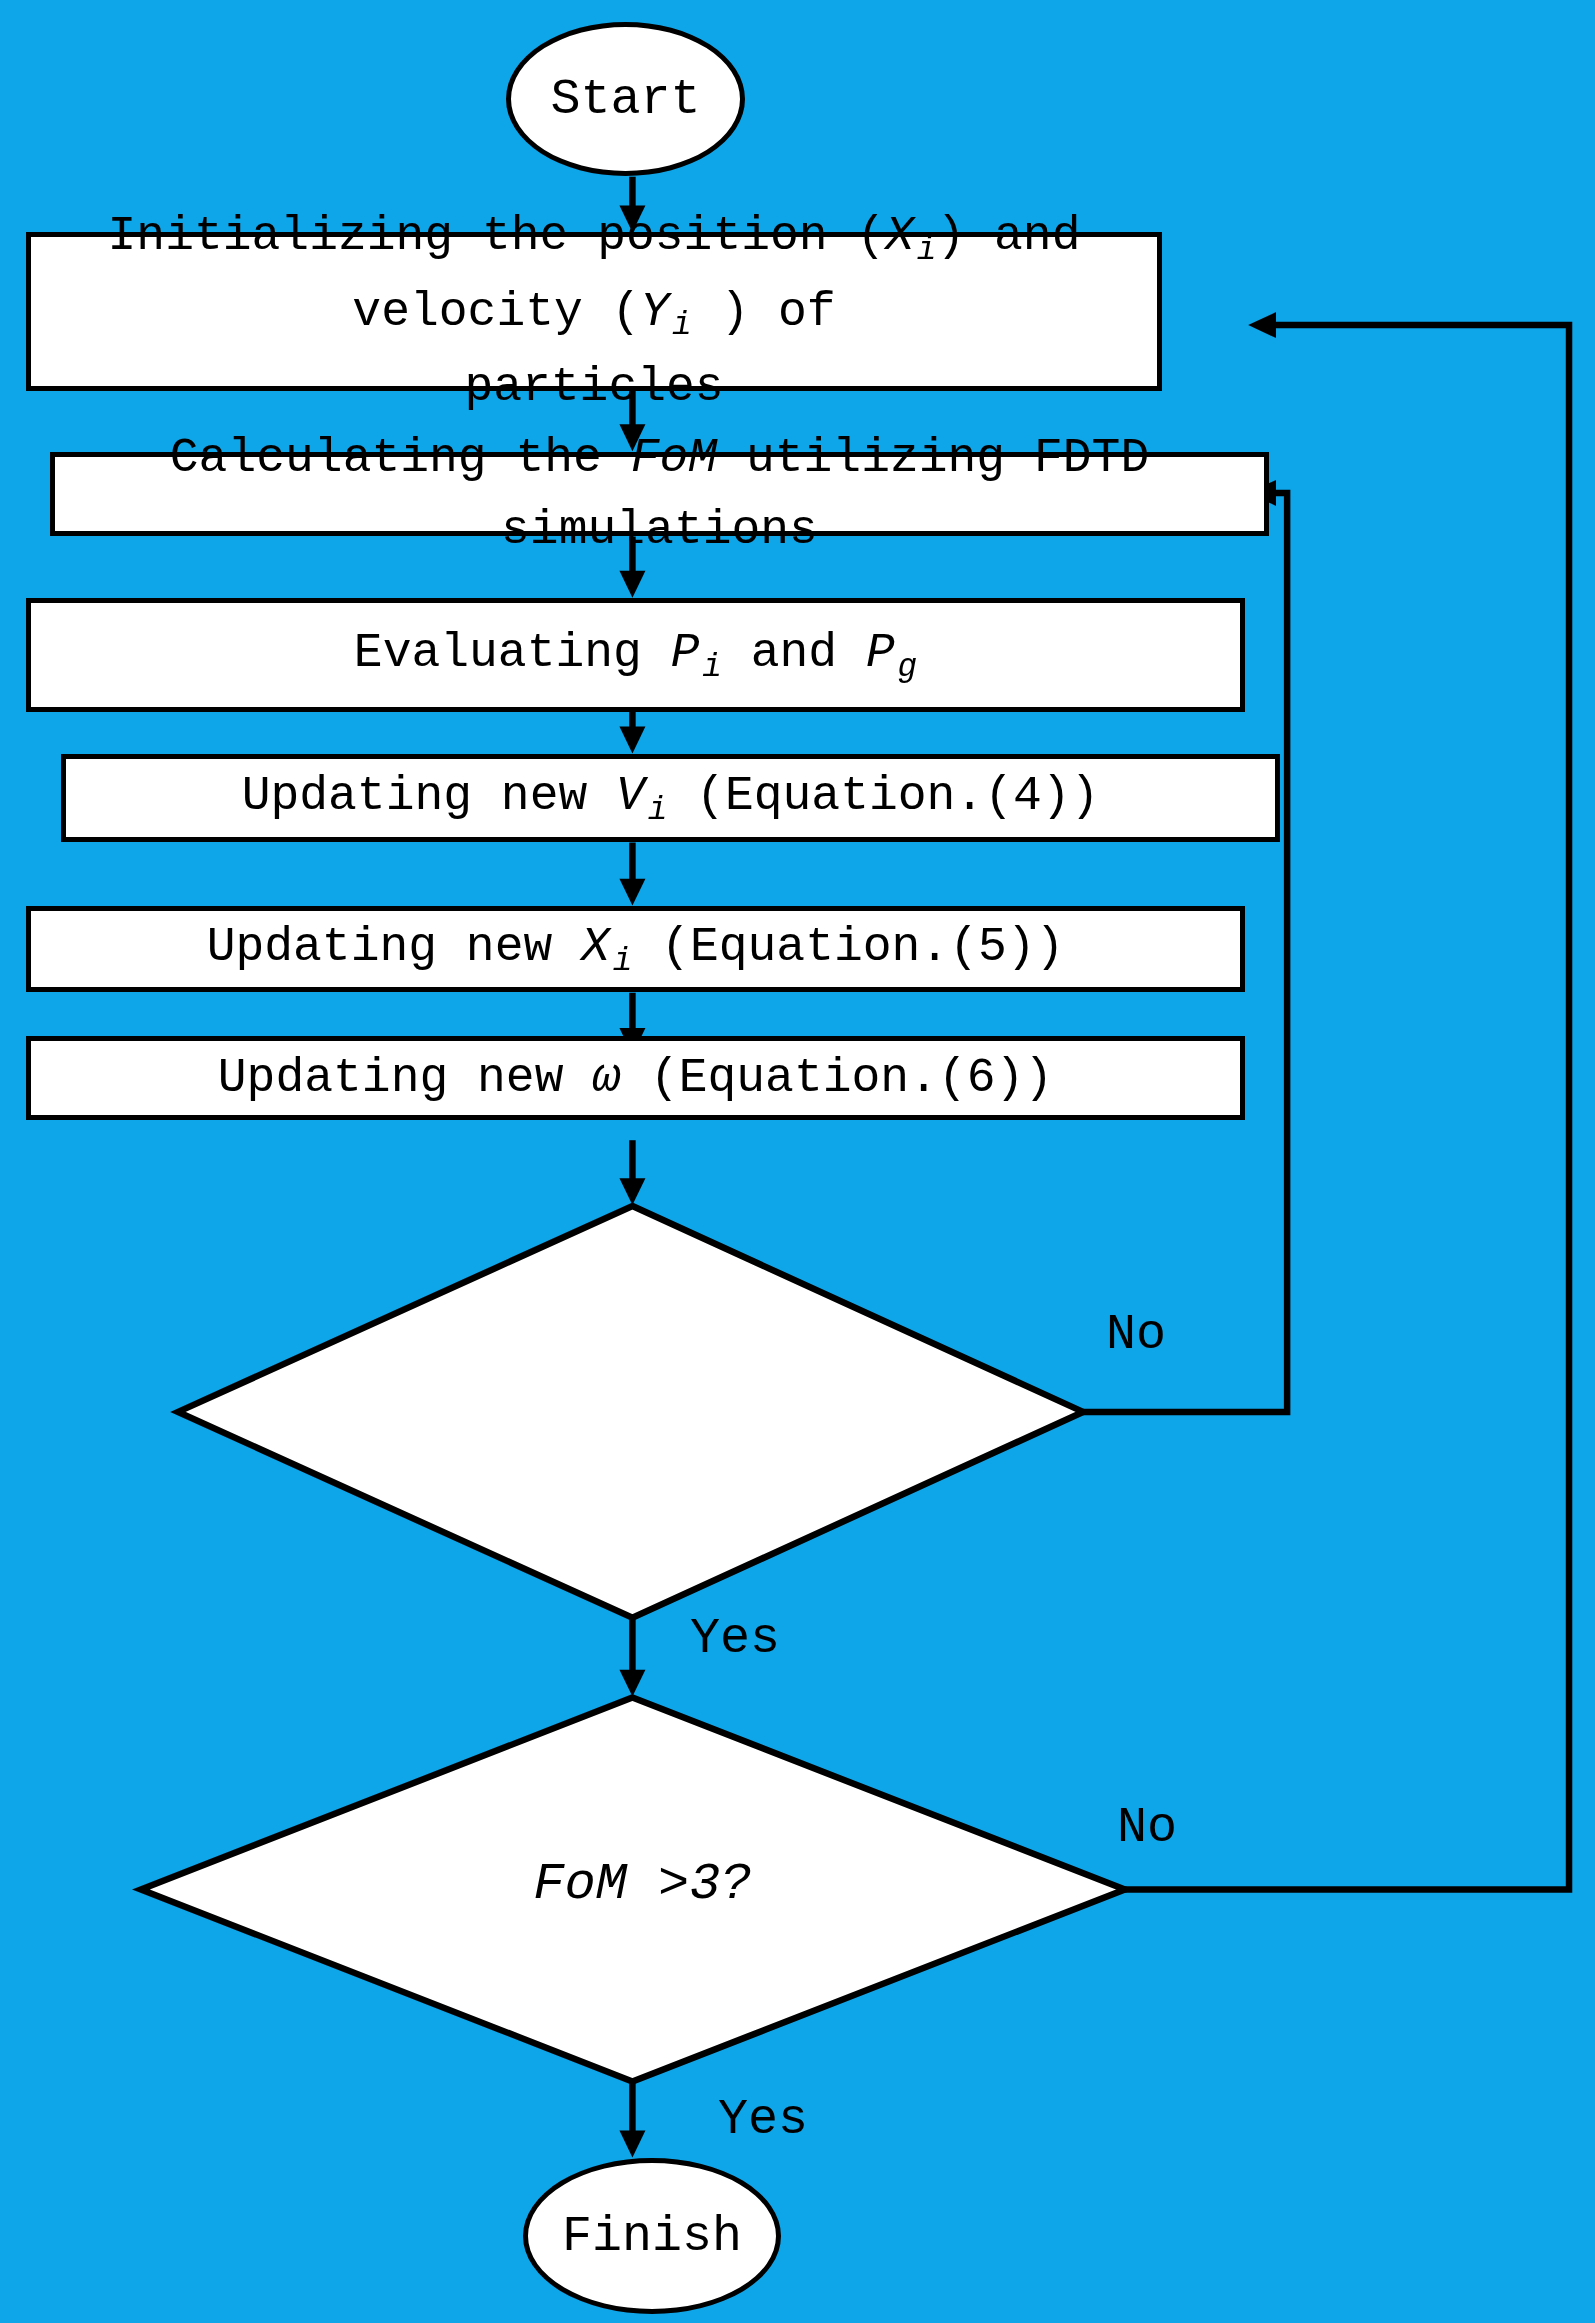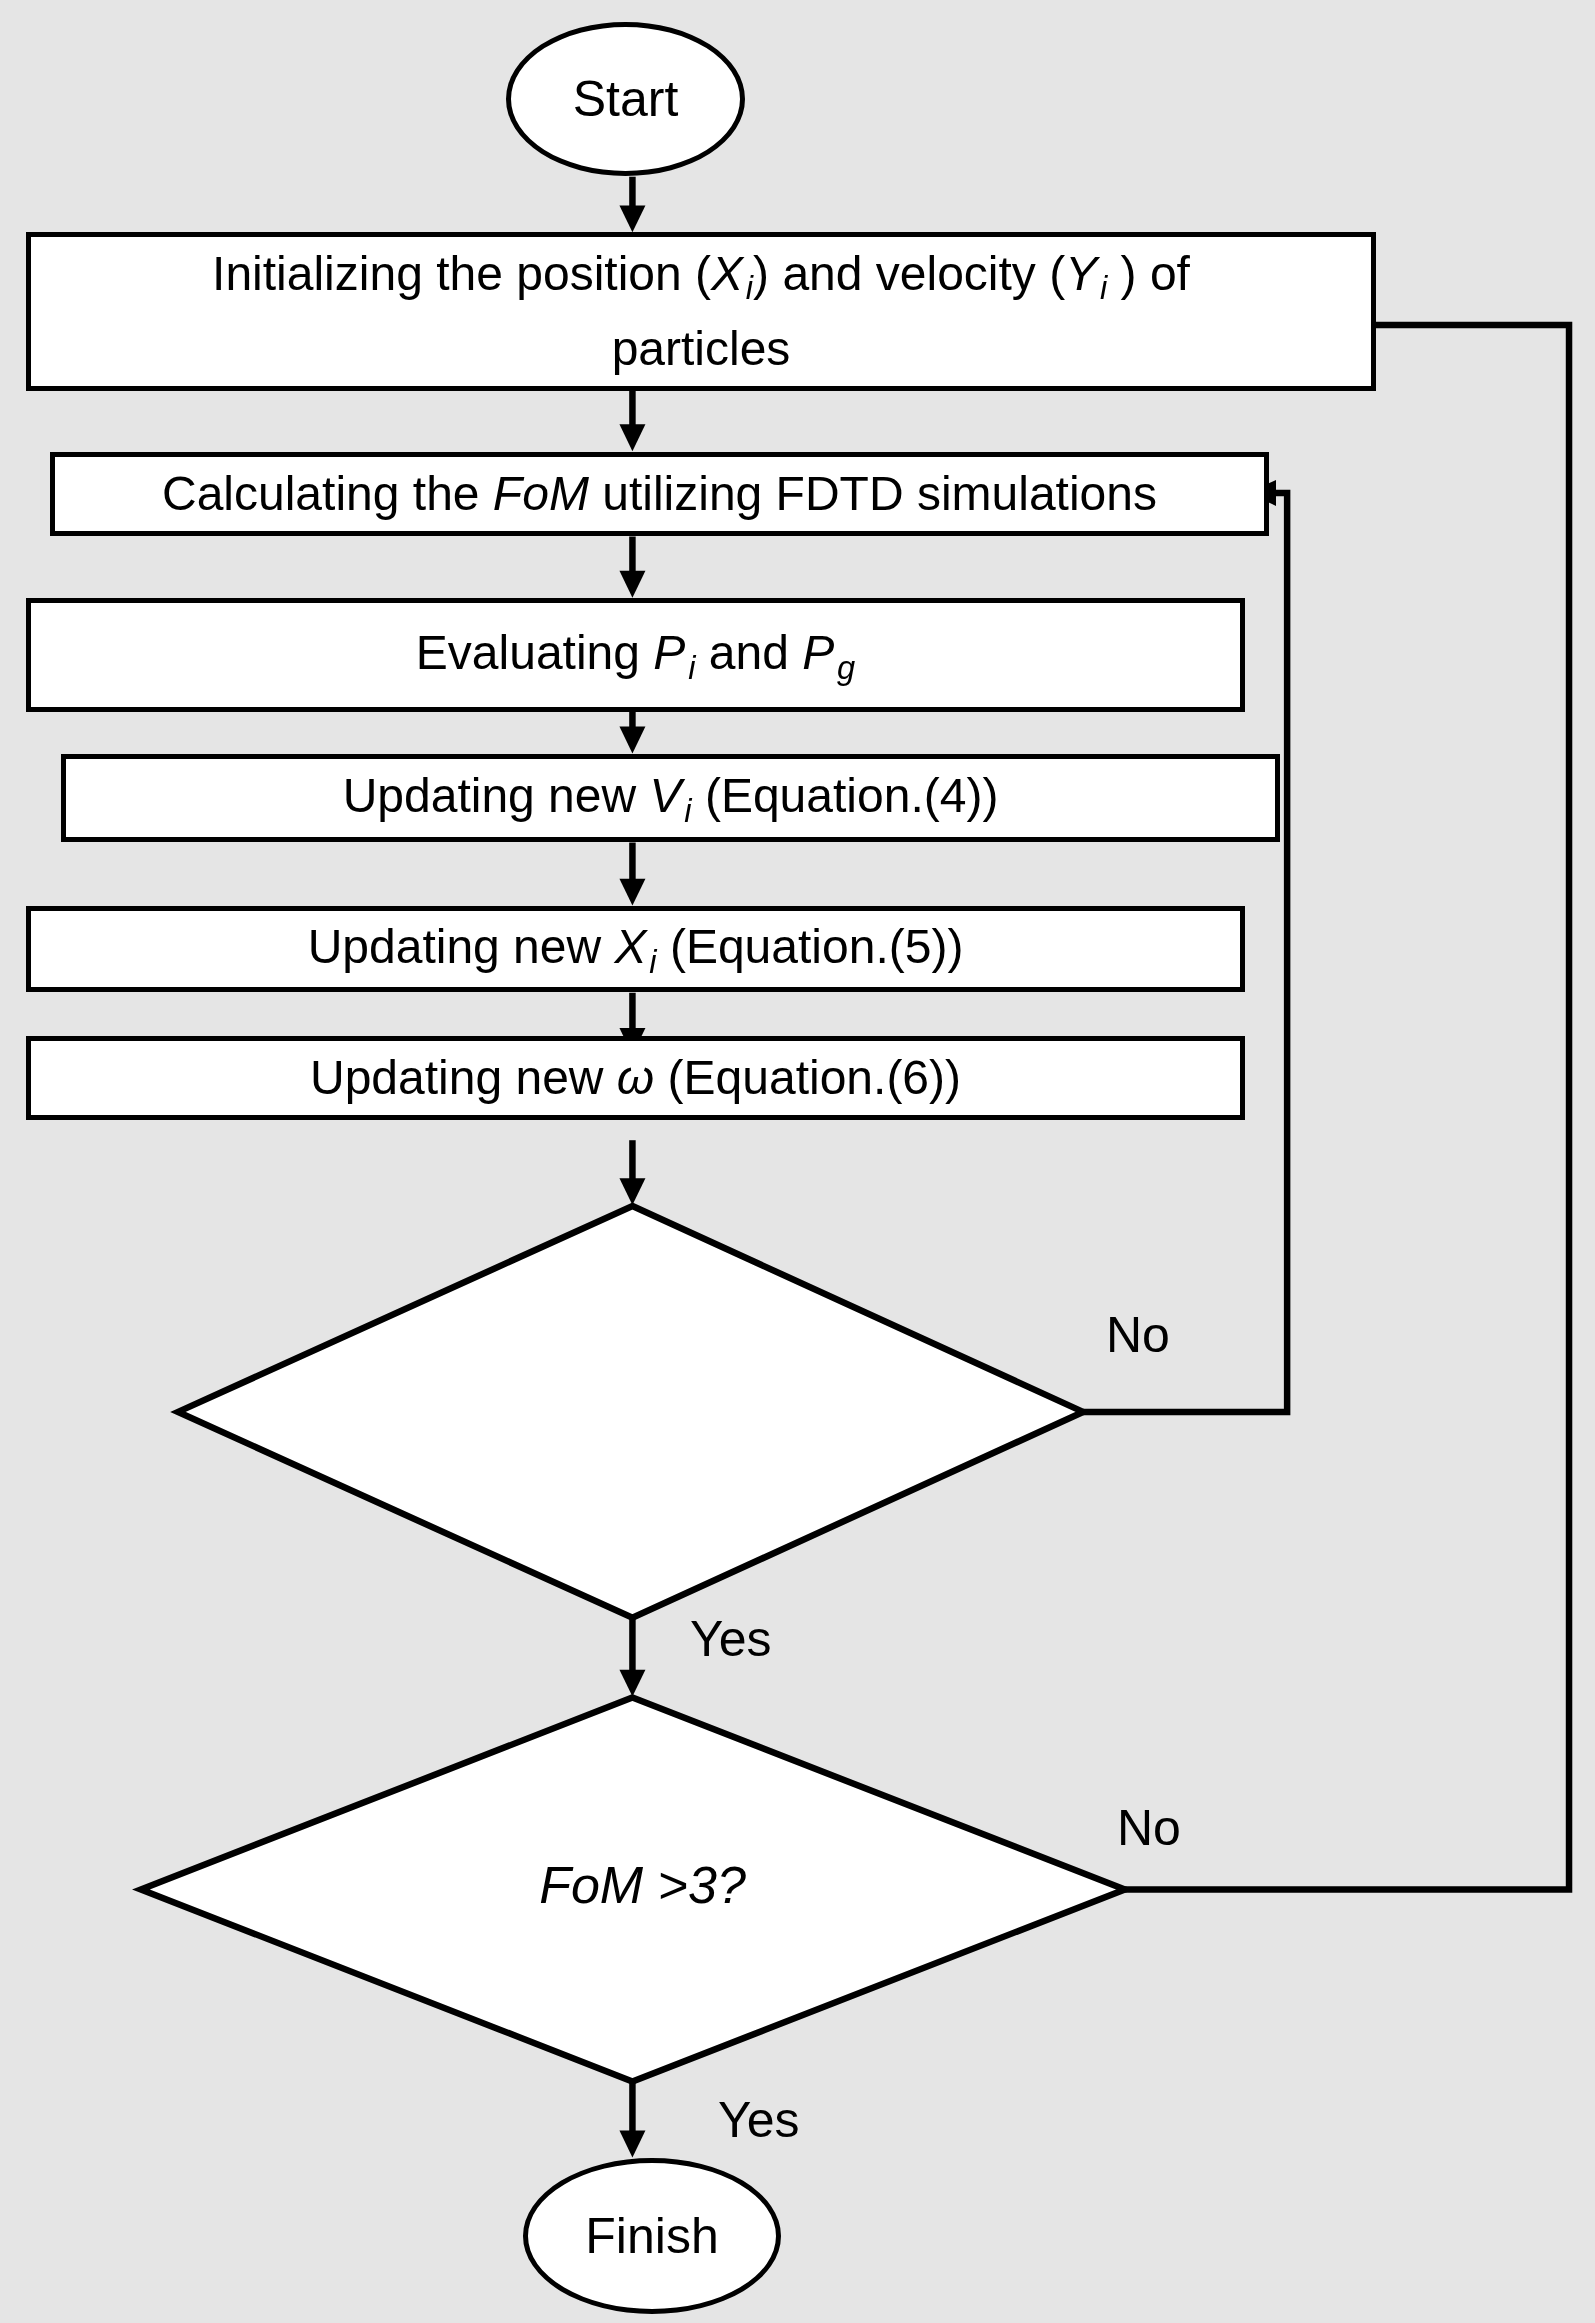--- a/index.html
+++ b/index.html
@@ -4,22 +4,22 @@
 <style>
   html, body {
     margin: 0;
     padding: 0;
     background: #ffffff;
   }
   #canvas {
     position: relative;
     width: 1595px;
     height: 2324px;
-    background: #e5e5e5;
-    font-family: Liberation Sans, sans-serif;
+    background: #0ea5e9;
+    font-family: Liberation Mono, monospace;
     color: #000000;
     overflow: hidden;
   }
   svg.connectors {
     position: absolute;
     left: 0; top: 0;
     width: 1595px;
     height: 2324px;
   }
   .node {
@@ -110,21 +110,21 @@
     </g>
 
     <polygon points="682,1300 1168,1522 682,1744 192,1522" fill="#ffffff" stroke="#000" stroke-width="7"></polygon>
     <polygon points="682,1830 1213,2037 682,2244 152,2037" fill="#ffffff" stroke="#000" stroke-width="7"></polygon>
   </svg>
 
   <div class="node ellipse" style="left:506px; top:22px; width:239px; height:154px;">
     <span>Start</span>
   </div>
 
-  <div class="node rect" style="left:26px; top:232px; width:1350px; height:159px;">
+  <div class="node rect" style="left:26px; top:232px; width:1136px; height:159px;">
     <div>
         <span class="seg-line"><span>Initializing the position (</span><span class="it">X</span><span class="it sub">i</span><span>) and velocity (</span><span class="it">Y</span><span class="it sub">i</span><span> ) of</span></span>
         <span class="seg-line"><span>particles</span></span>
       </div>
   </div>
 
   <div class="node rect" style="left:26px; top:452px; width:1219px; height:84px;margin-left:24px;">
     <div>
         <span class="seg-line"><span>Calculating the </span><span class="it">FoM</span><span> utilizing FDTD simulations</span></span>
       </div>

